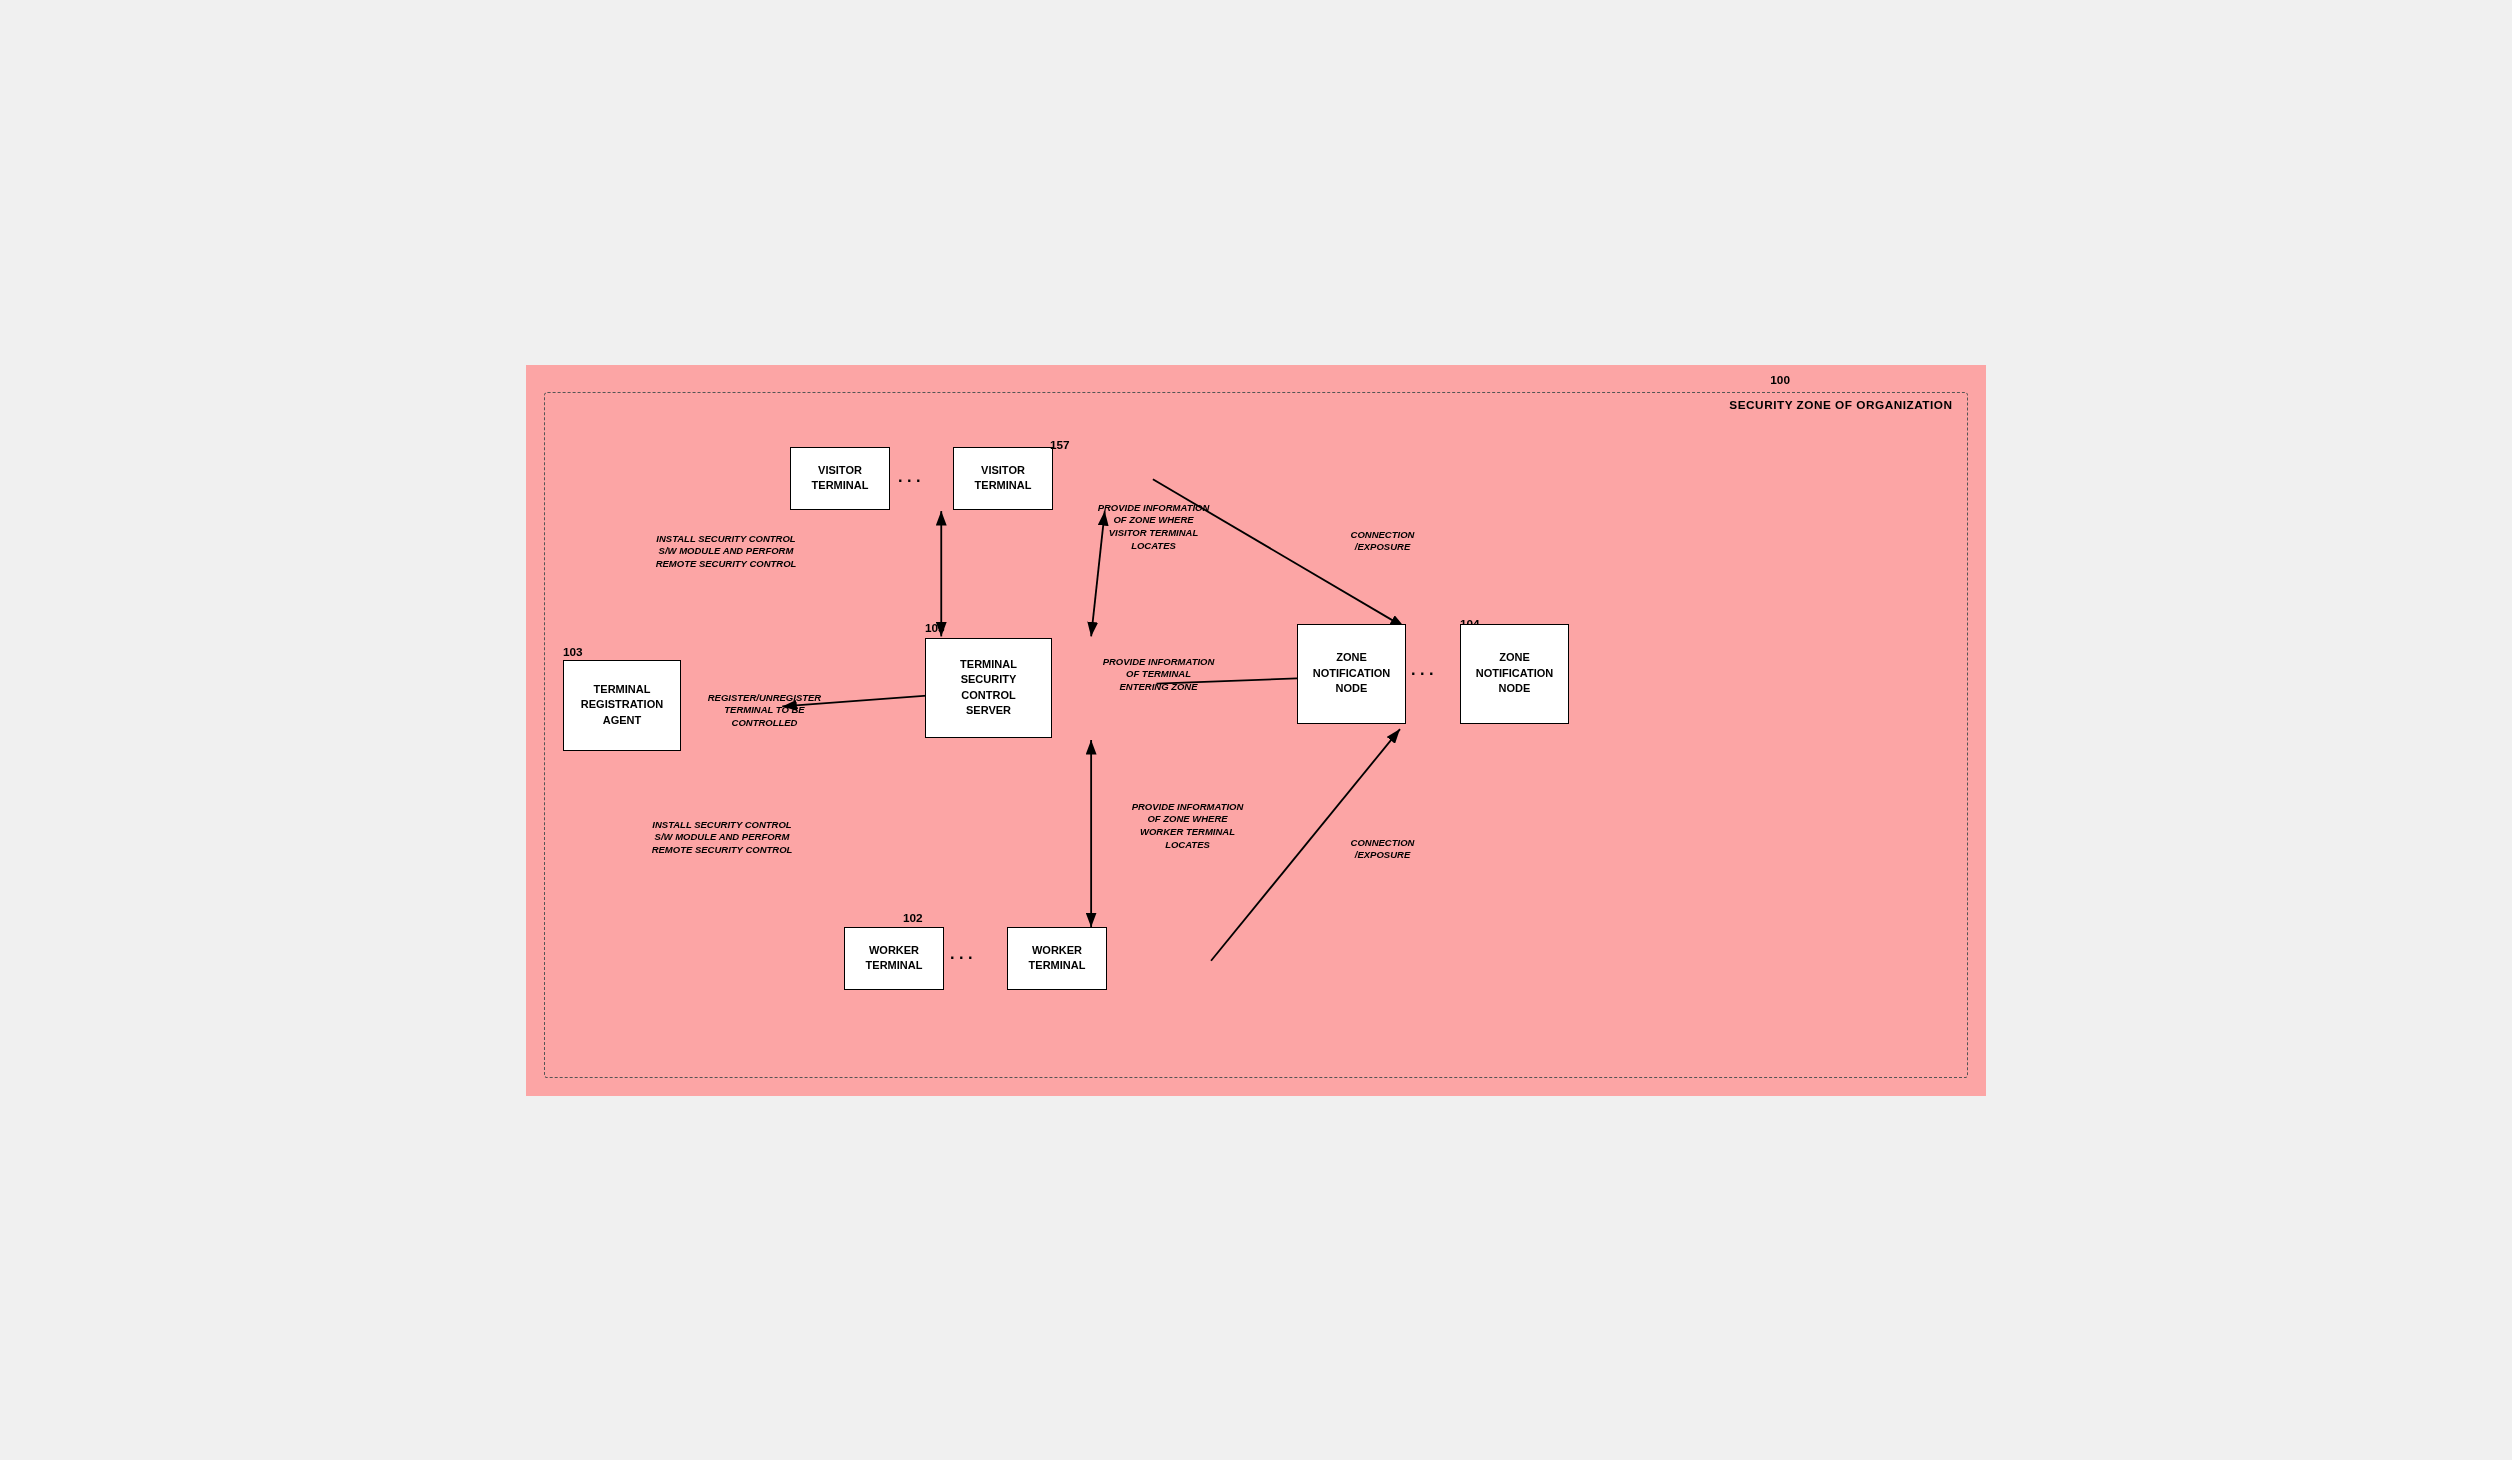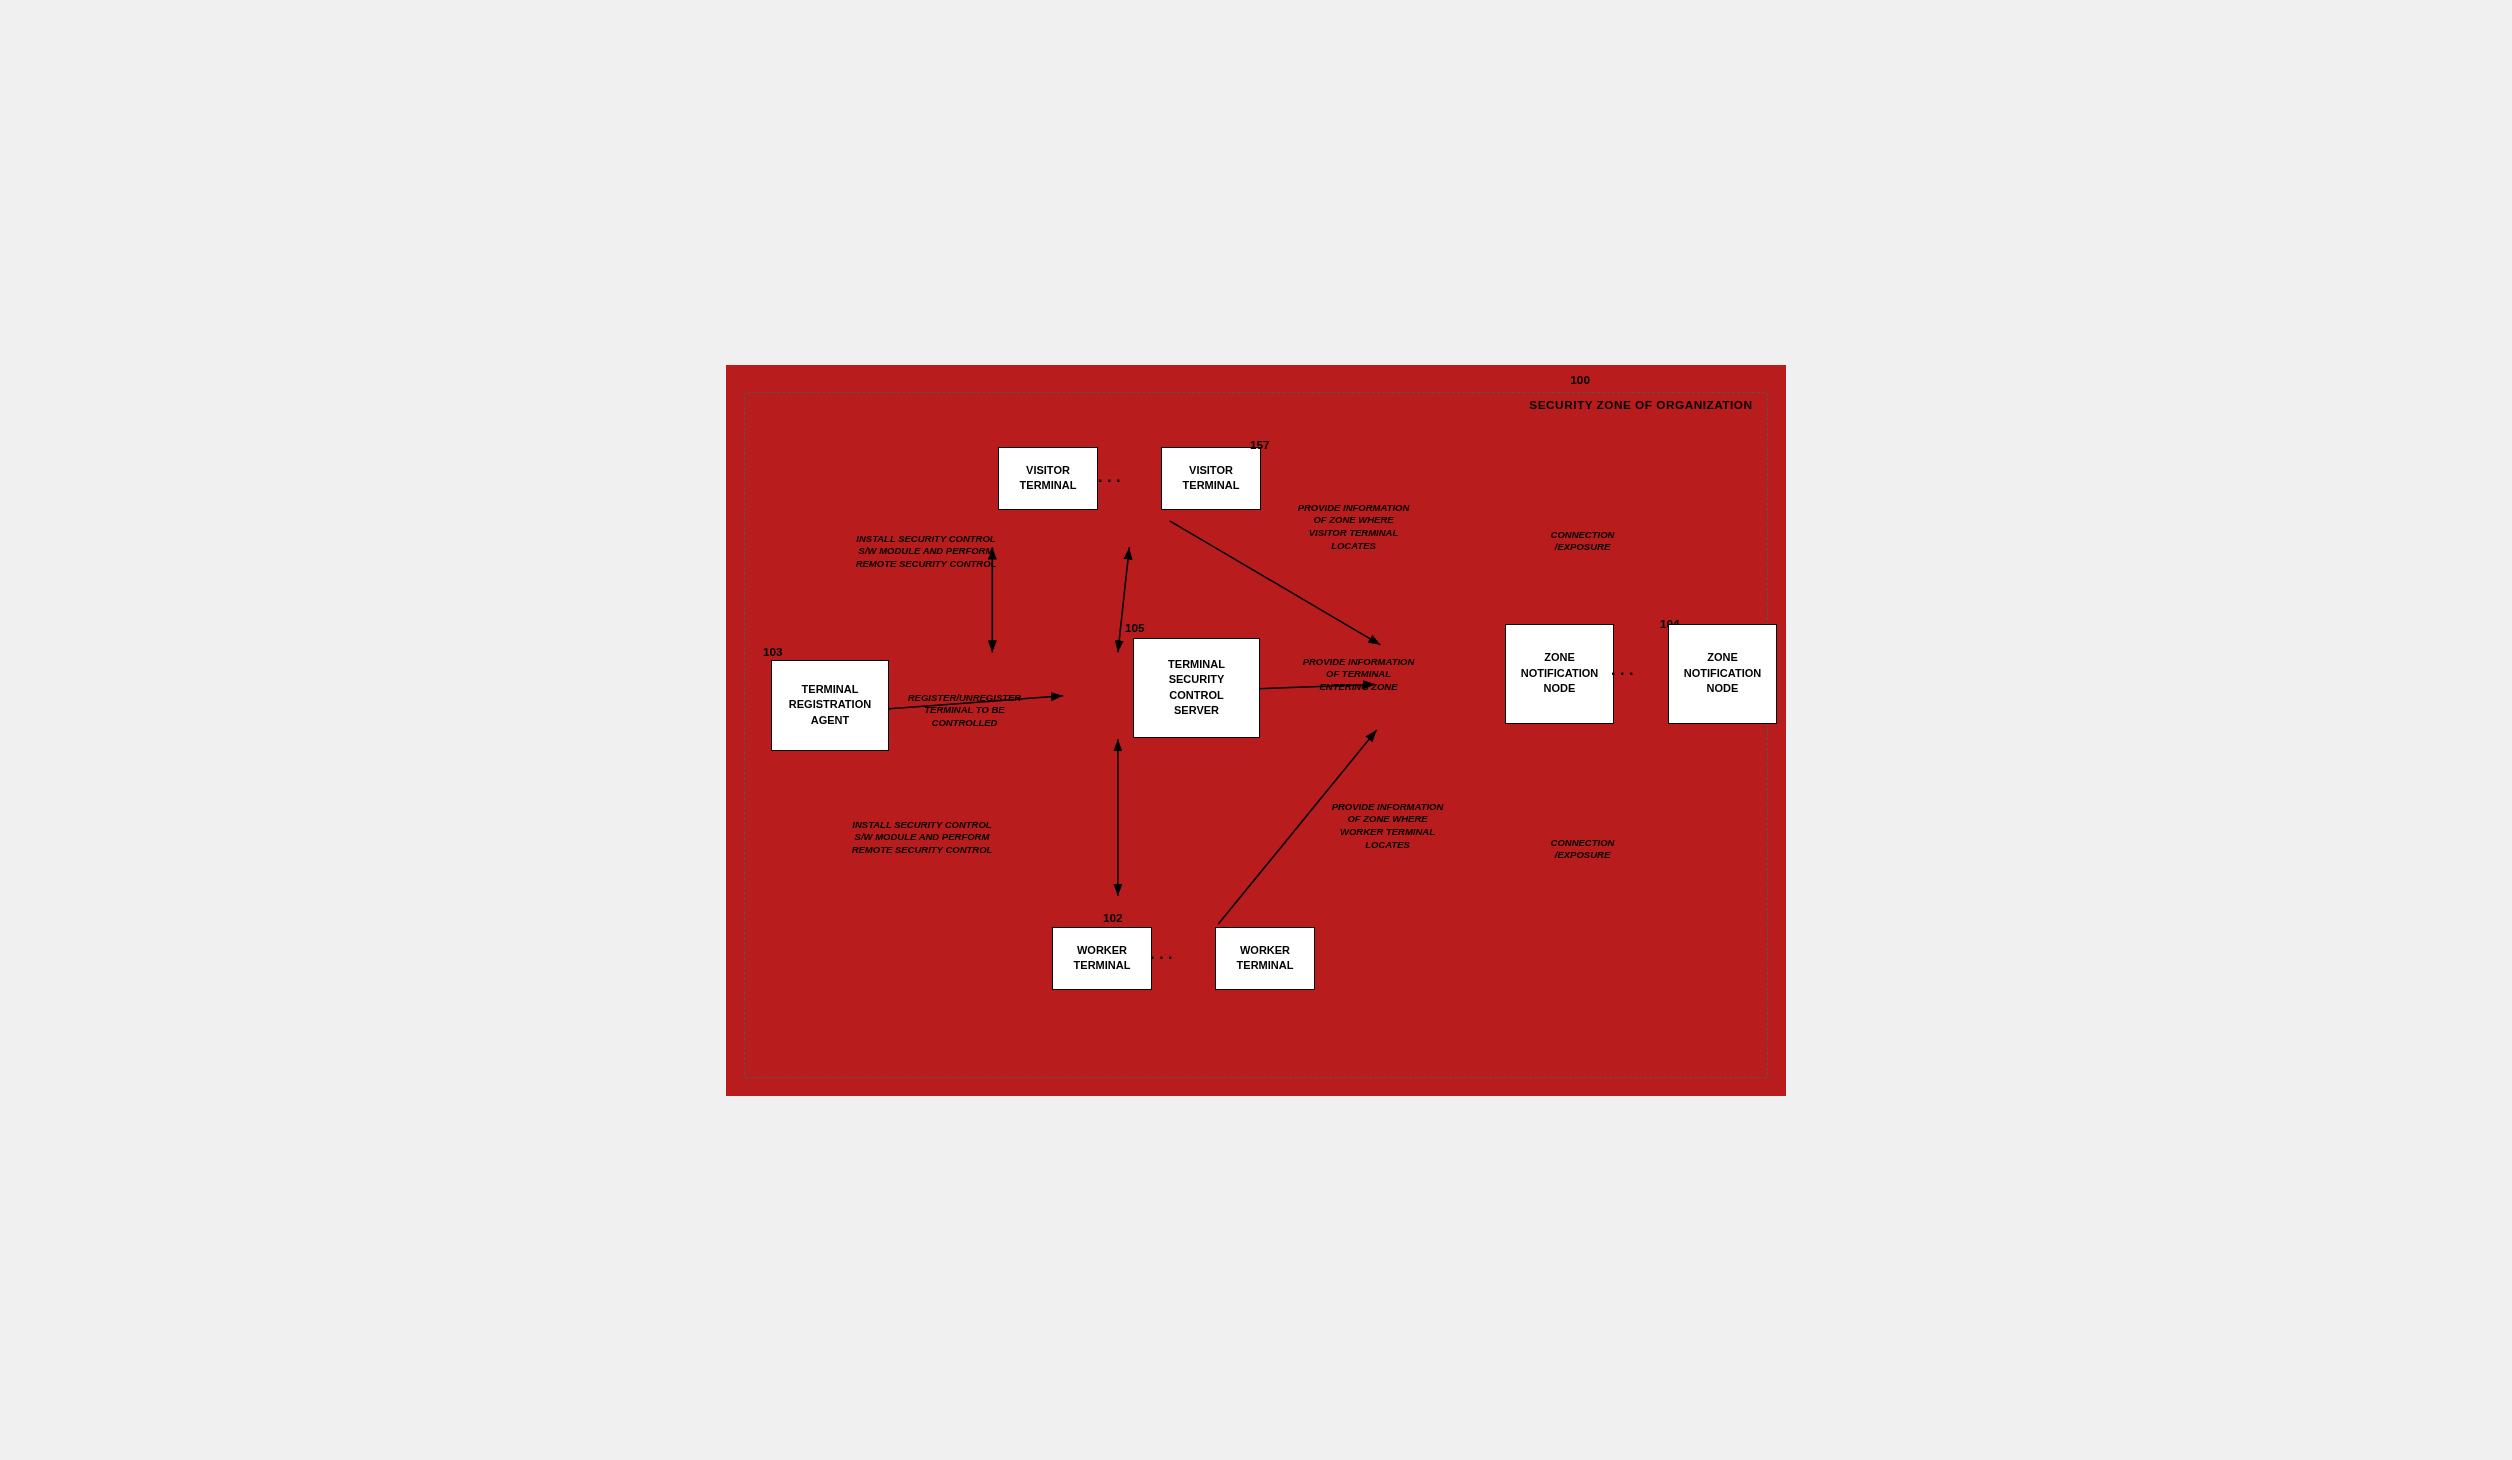--- a/index.html
+++ b/index.html
@@ -5,23 +5,23 @@
     * { box-sizing: border-box; margin: 0; padding: 0; }
     body {
       background: #f0f0f0;
       display: flex;
       align-items: center;
       justify-content: center;
       min-height: 100vh;
       font-family: Arial, sans-serif;
     }
     .page {
-      width: 1060px;
+      width: 1460px;
       height: 731px;
-      background: #b91c1c;
+      background: #fca5a5;
       position: relative;
       padding-left: 32px;
     }
     .diagram-container {
       position: absolute;
       top: 27px;
       left: 18px;
       right: 18px;
       bottom: 18px;
       border: 1.8px dashed #555;
@@ -42,21 +42,20 @@
       border: 1.8px solid #000;
       background: white;
       display: flex;
       align-items: center;
       justify-content: center;
       text-align: center;
       font-size: 11px;
       font-weight: bold;
       line-height: 1.4;
       padding: 5.4px;
-      margin-left: 8px;
     }
     
     .visitor-terminal-1 {
       left: 245px;
       top: 54px;
       width: 100px;
       height: 63px;
     }
     .visitor-terminal-2 {
       left: 408px;

